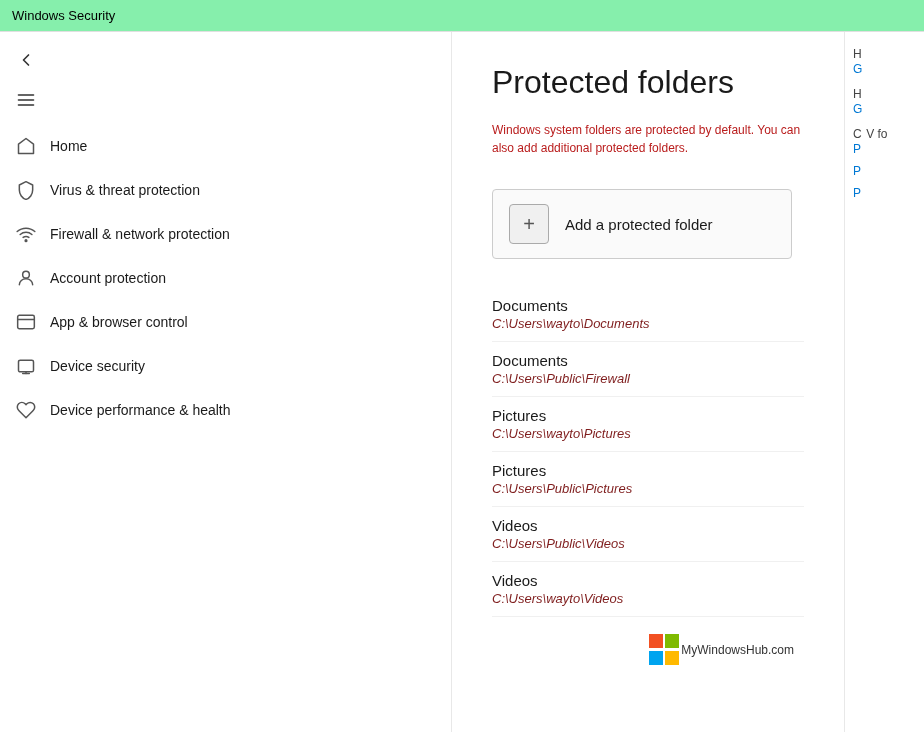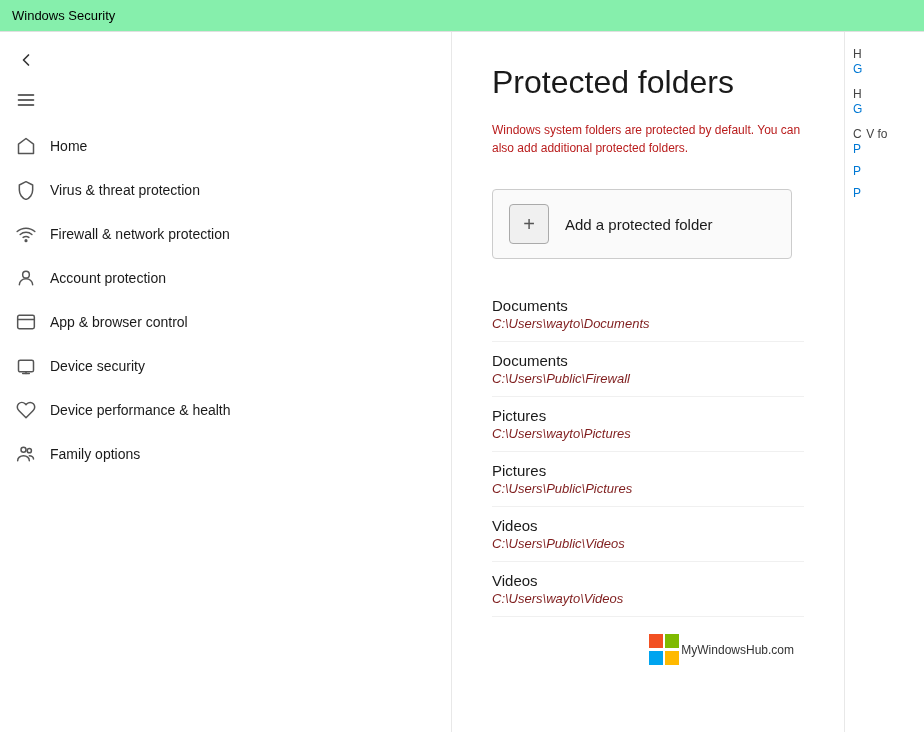--- a/index.html
+++ b/index.html
@@ -306,31 +306,20 @@
 
     <div class="sidebar-item">
       <span class="icon">
         <svg width="20" height="20" viewBox="0 0 24 24" fill="none" stroke="#555" stroke-width="1.8" stroke-linecap="round" stroke-linejoin="round">
           <path d="M20.84 4.61a5.5 5.5 0 0 0-7.78 0L12 5.67l-1.06-1.06a5.5 5.5 0 0 0-7.78 7.78l1.06 1.06L12 21.23l7.78-7.78 1.06-1.06a5.5 5.5 0 0 0 0-7.78z"></path>
         </svg>
       </span>
       <span class="item-label">Device performance &amp; health</span>
     </div>
 
-    <div class="sidebar-item">
-      <span class="icon">
-        <svg width="20" height="20" viewBox="0 0 24 24" fill="none" stroke="#555" stroke-width="1.8" stroke-linecap="round" stroke-linejoin="round">
-          <circle cx="9" cy="7" r="3"></circle>
-          <circle cx="16" cy="8" r="2.5"></circle>
-          <path d="M2 20c0-3.3 3-6 7-6s7 2.7 7 6"></path>
-          <path d="M16 14c2.5 0 5 1.5 5 4"></path>
-        </svg>
-      </span>
-      <span class="item-label">Family options</span>
-    </div>
 
   </div>
 
   <div class="content">
 
     <h1 class="page-title">Protected folders</h1>
 
     <p class="page-description">Windows system folders are protected by default. You can also add additional protected folders.</p>
 
     <div class="add-folder-btn">

